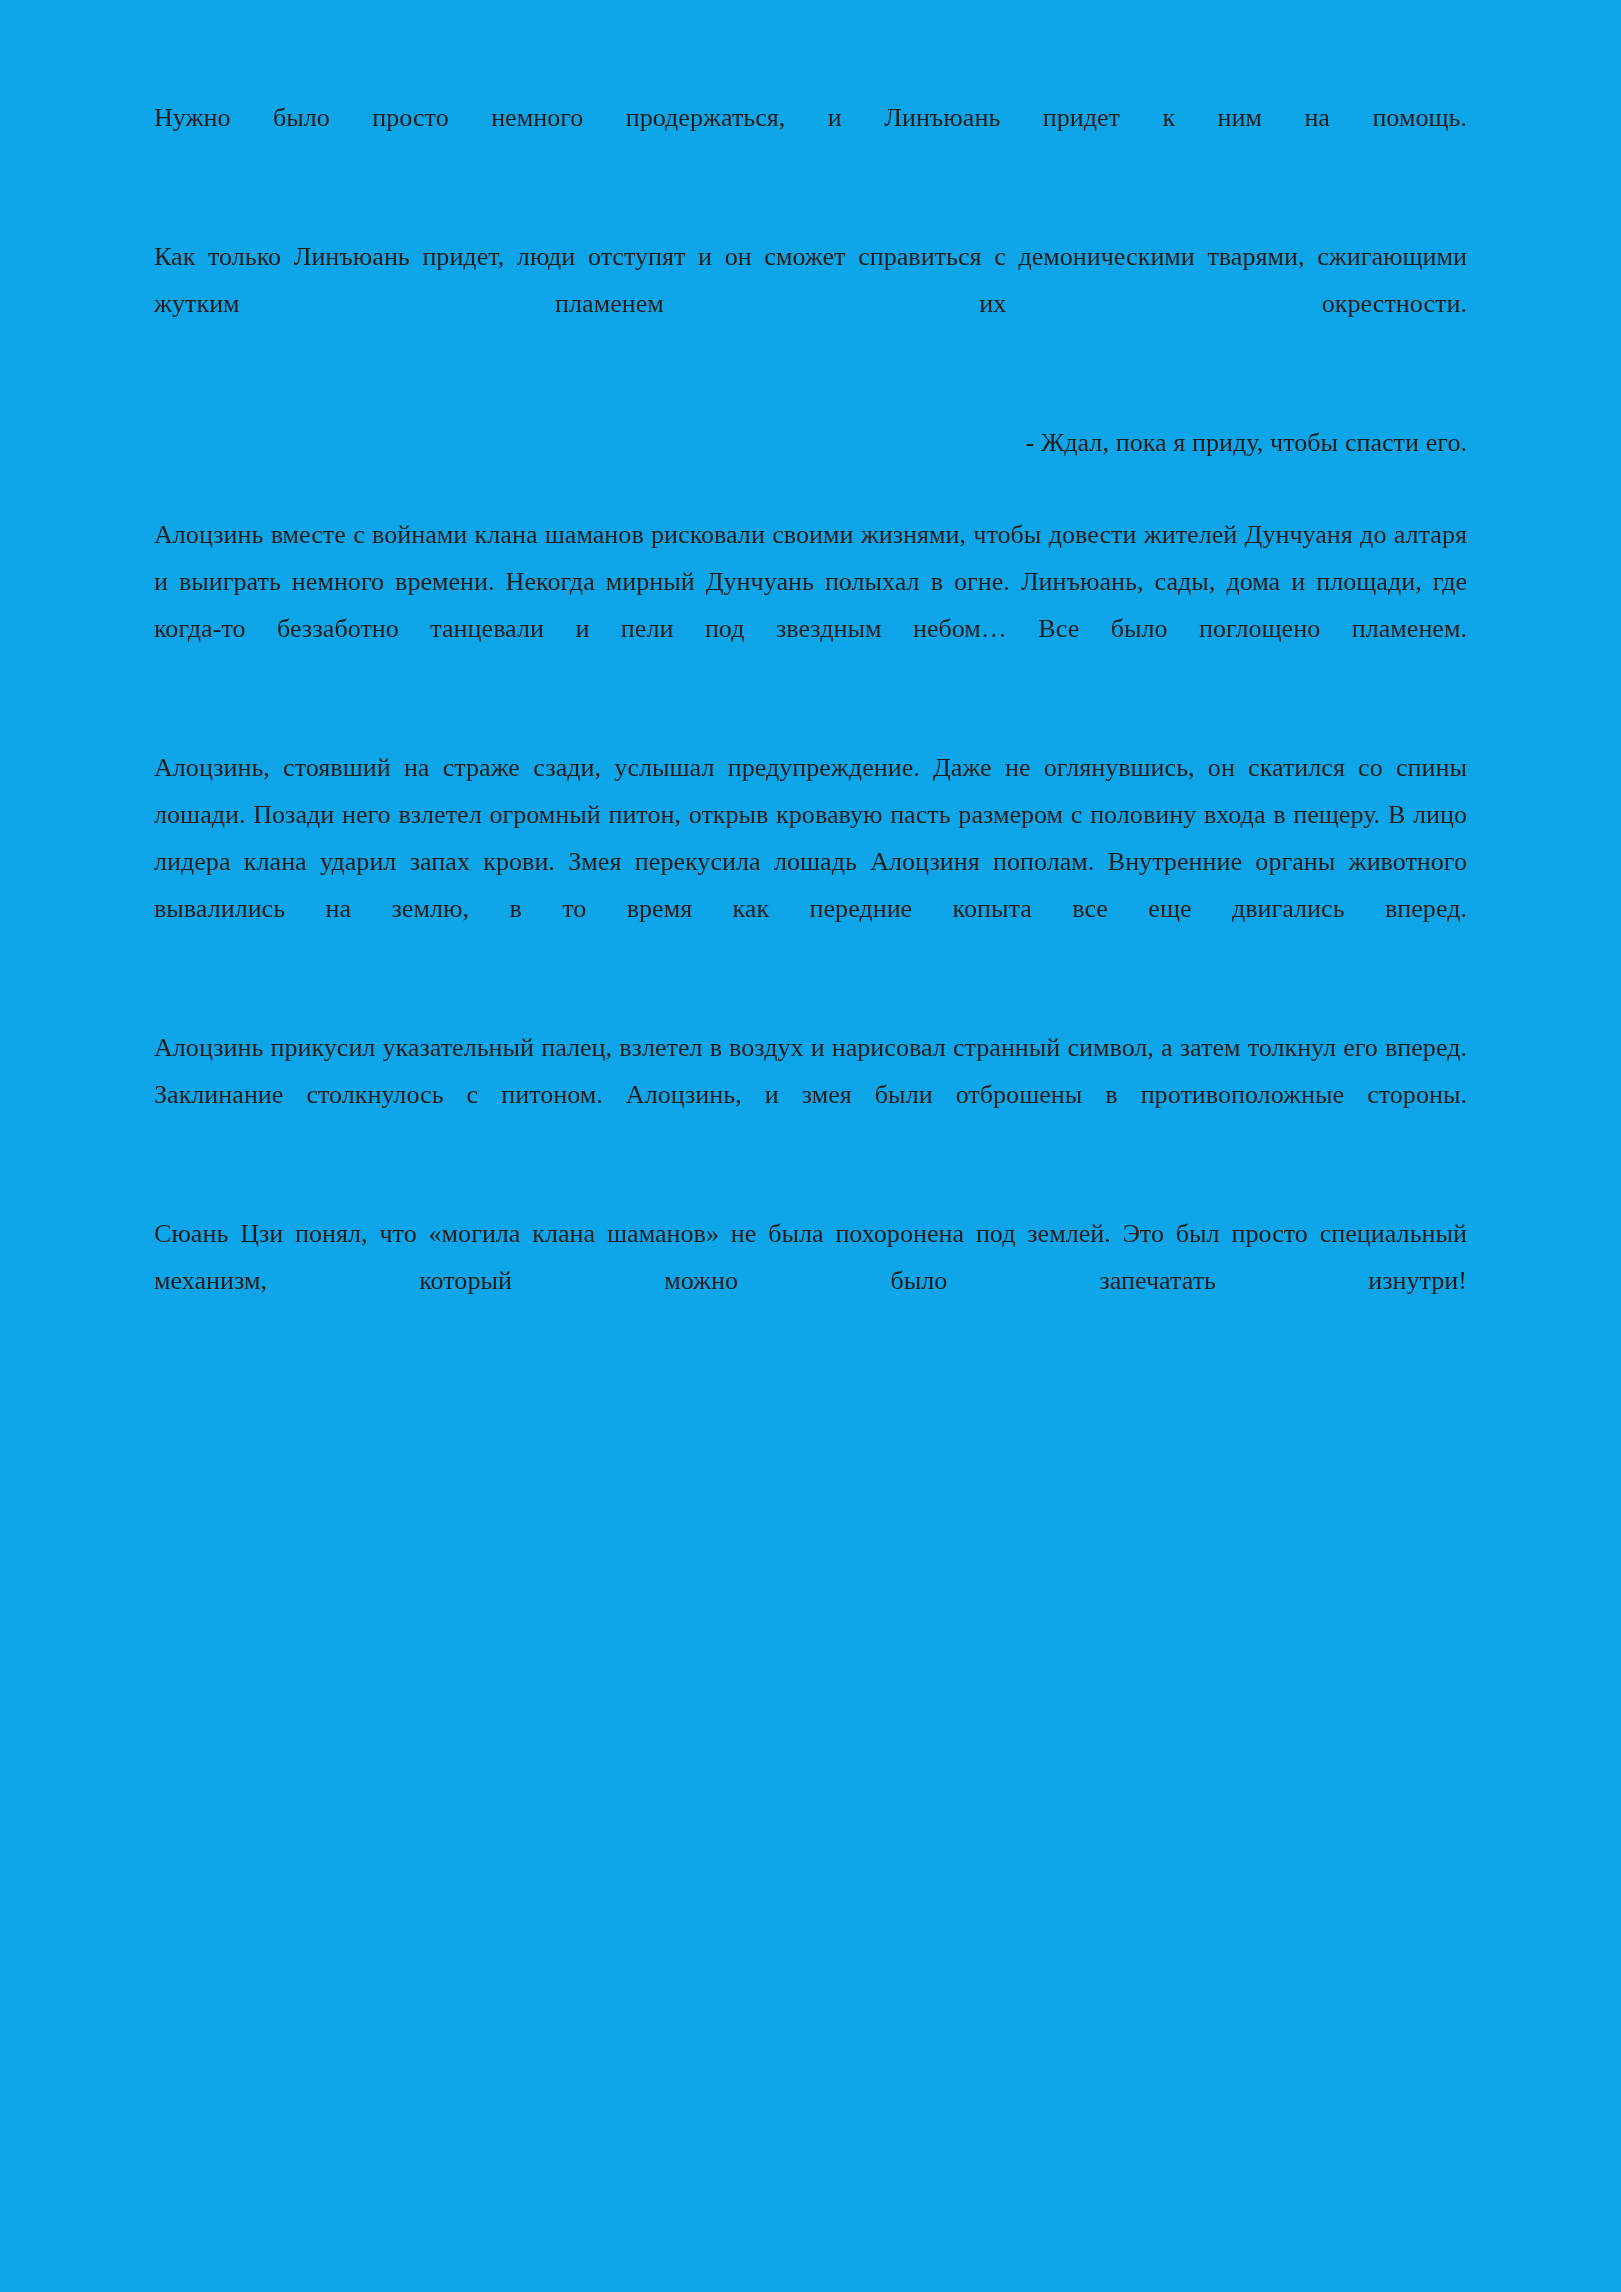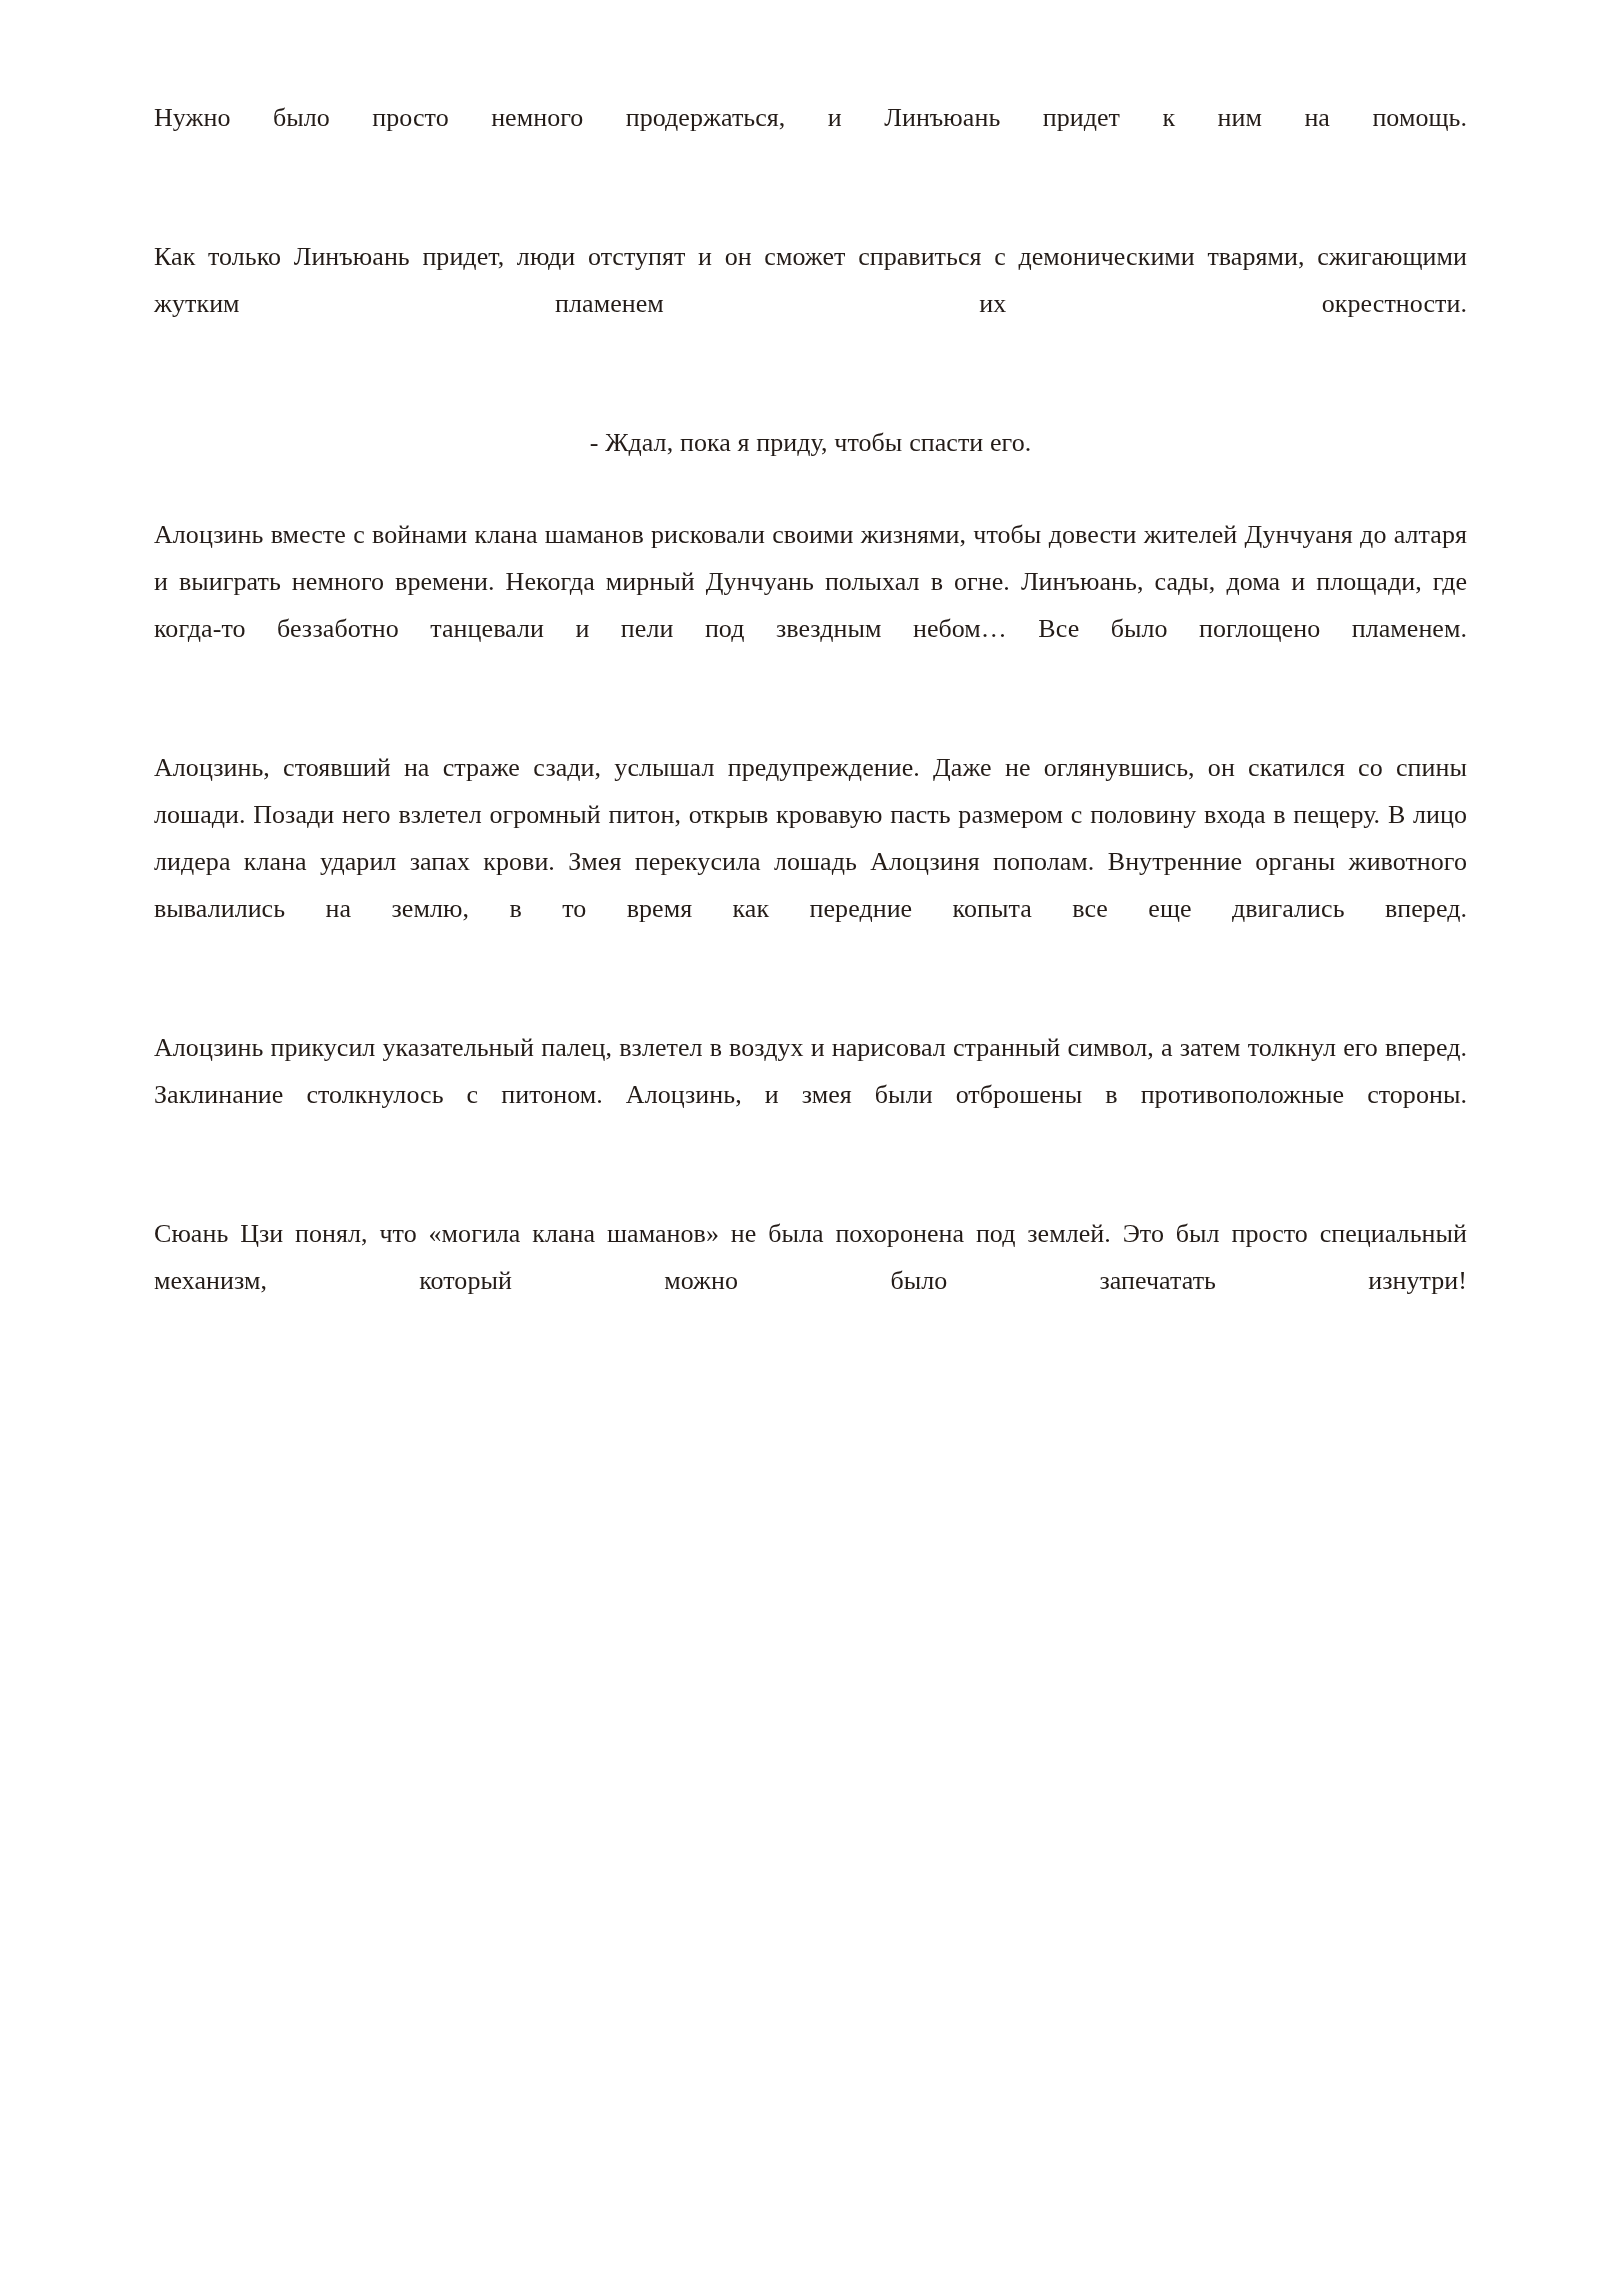--- a/index.html
+++ b/index.html
@@ -45,34 +45,34 @@
 
   
   p.para::after {
     content: "";
     display: inline-block;
     width: 100%;
   }
 
   
   p.para.dialogue {
-    text-align: center;
+    text-align: right;
   }
   p.para.dialogue::after {
     content: none;
   }
 
   p.para:last-child {
     margin-bottom: 0;
   }
 </style>
 </head>
 <body style="background: rgb(250, 232, 220); color: rgb(36, 28, 24);">
 
-<div class="page" style="background: #ffffff;">
+<div class="page" style="background: #0ea5e9;">
   <div class="content">
 
     <p class="para">Нужно было просто немного продержаться, и Линъюань придет к ним на помощь.</p>
 
     <p class="para">Как только Линъюань придет, люди отступят и он сможет справиться с демоническими тварями, сжигающими жутким пламенем их окрестности.</p>
 
 
     <p class="para dialogue">- Ждал, пока я приду, чтобы спасти его.</p>
 
     <p class="para">Алоцзинь вместе с войнами клана шаманов рисковали своими жизнями, чтобы довести жителей Дунчуаня до алтаря и выиграть немного времени. Некогда мирный Дунчуань полыхал в огне. Линъюань, сады, дома и площади, где когда-то беззаботно танцевали и пели под звездным небом… Все было поглощено пламенем.</p>

